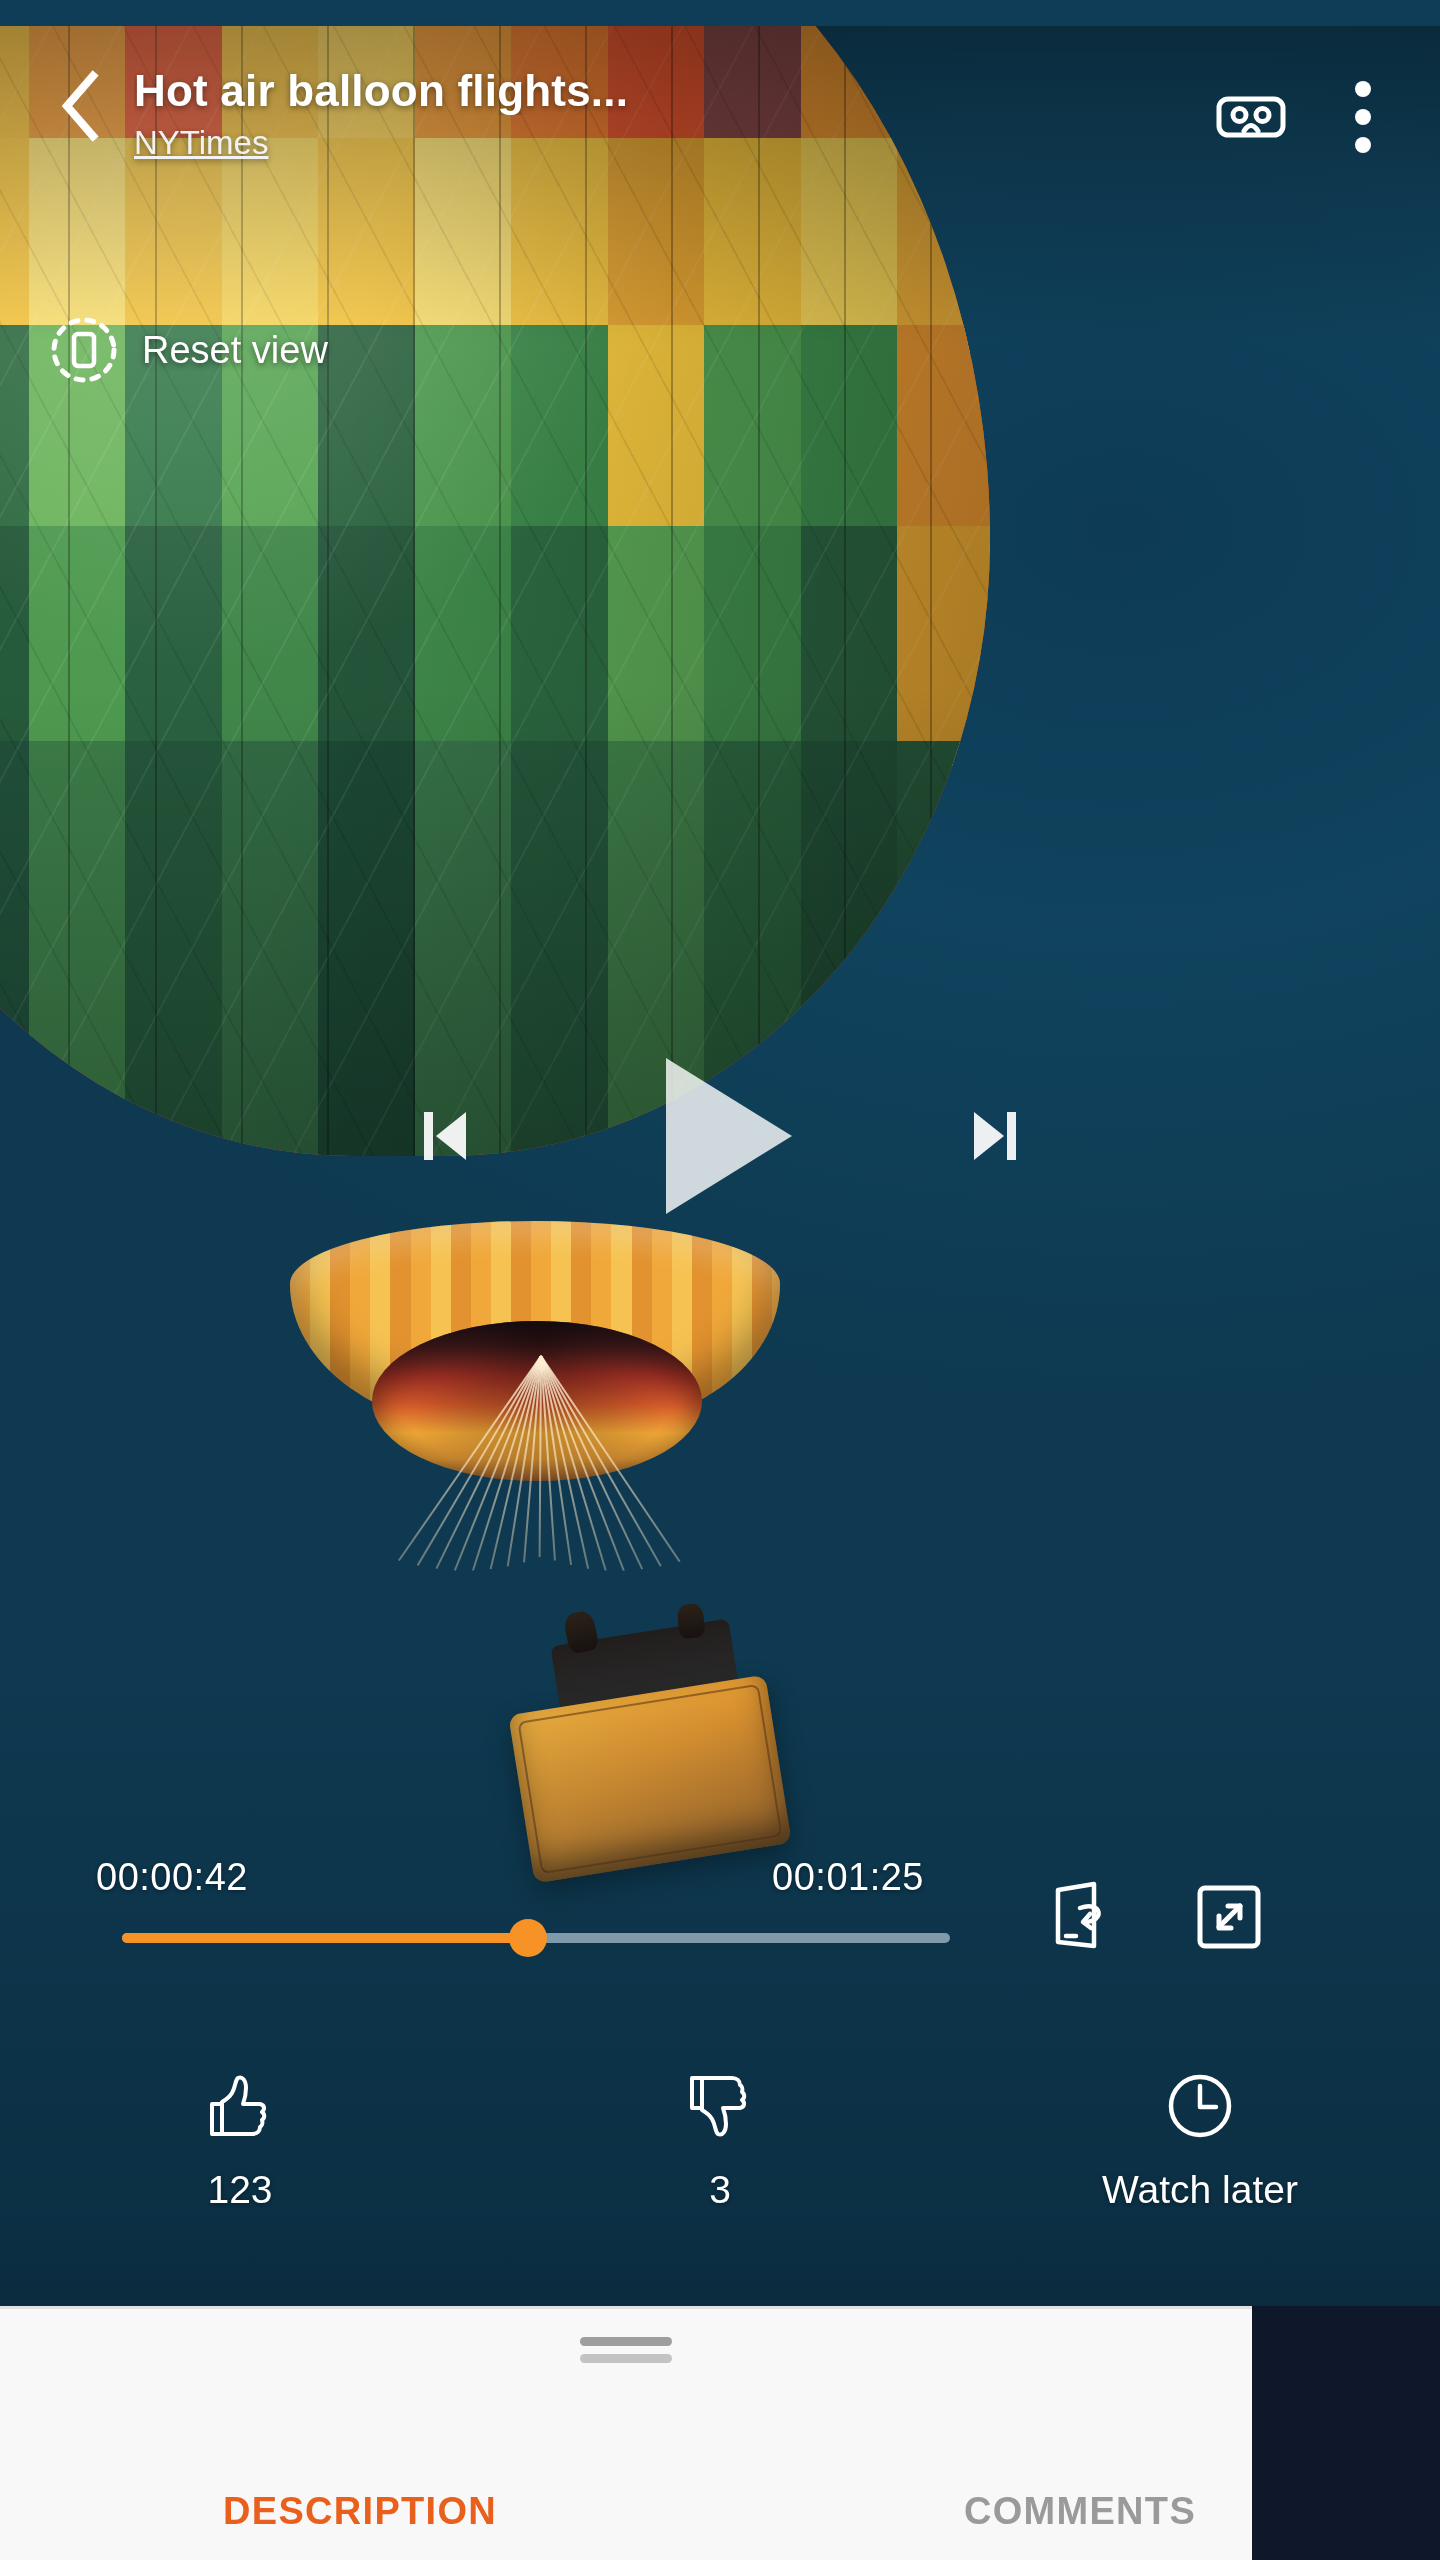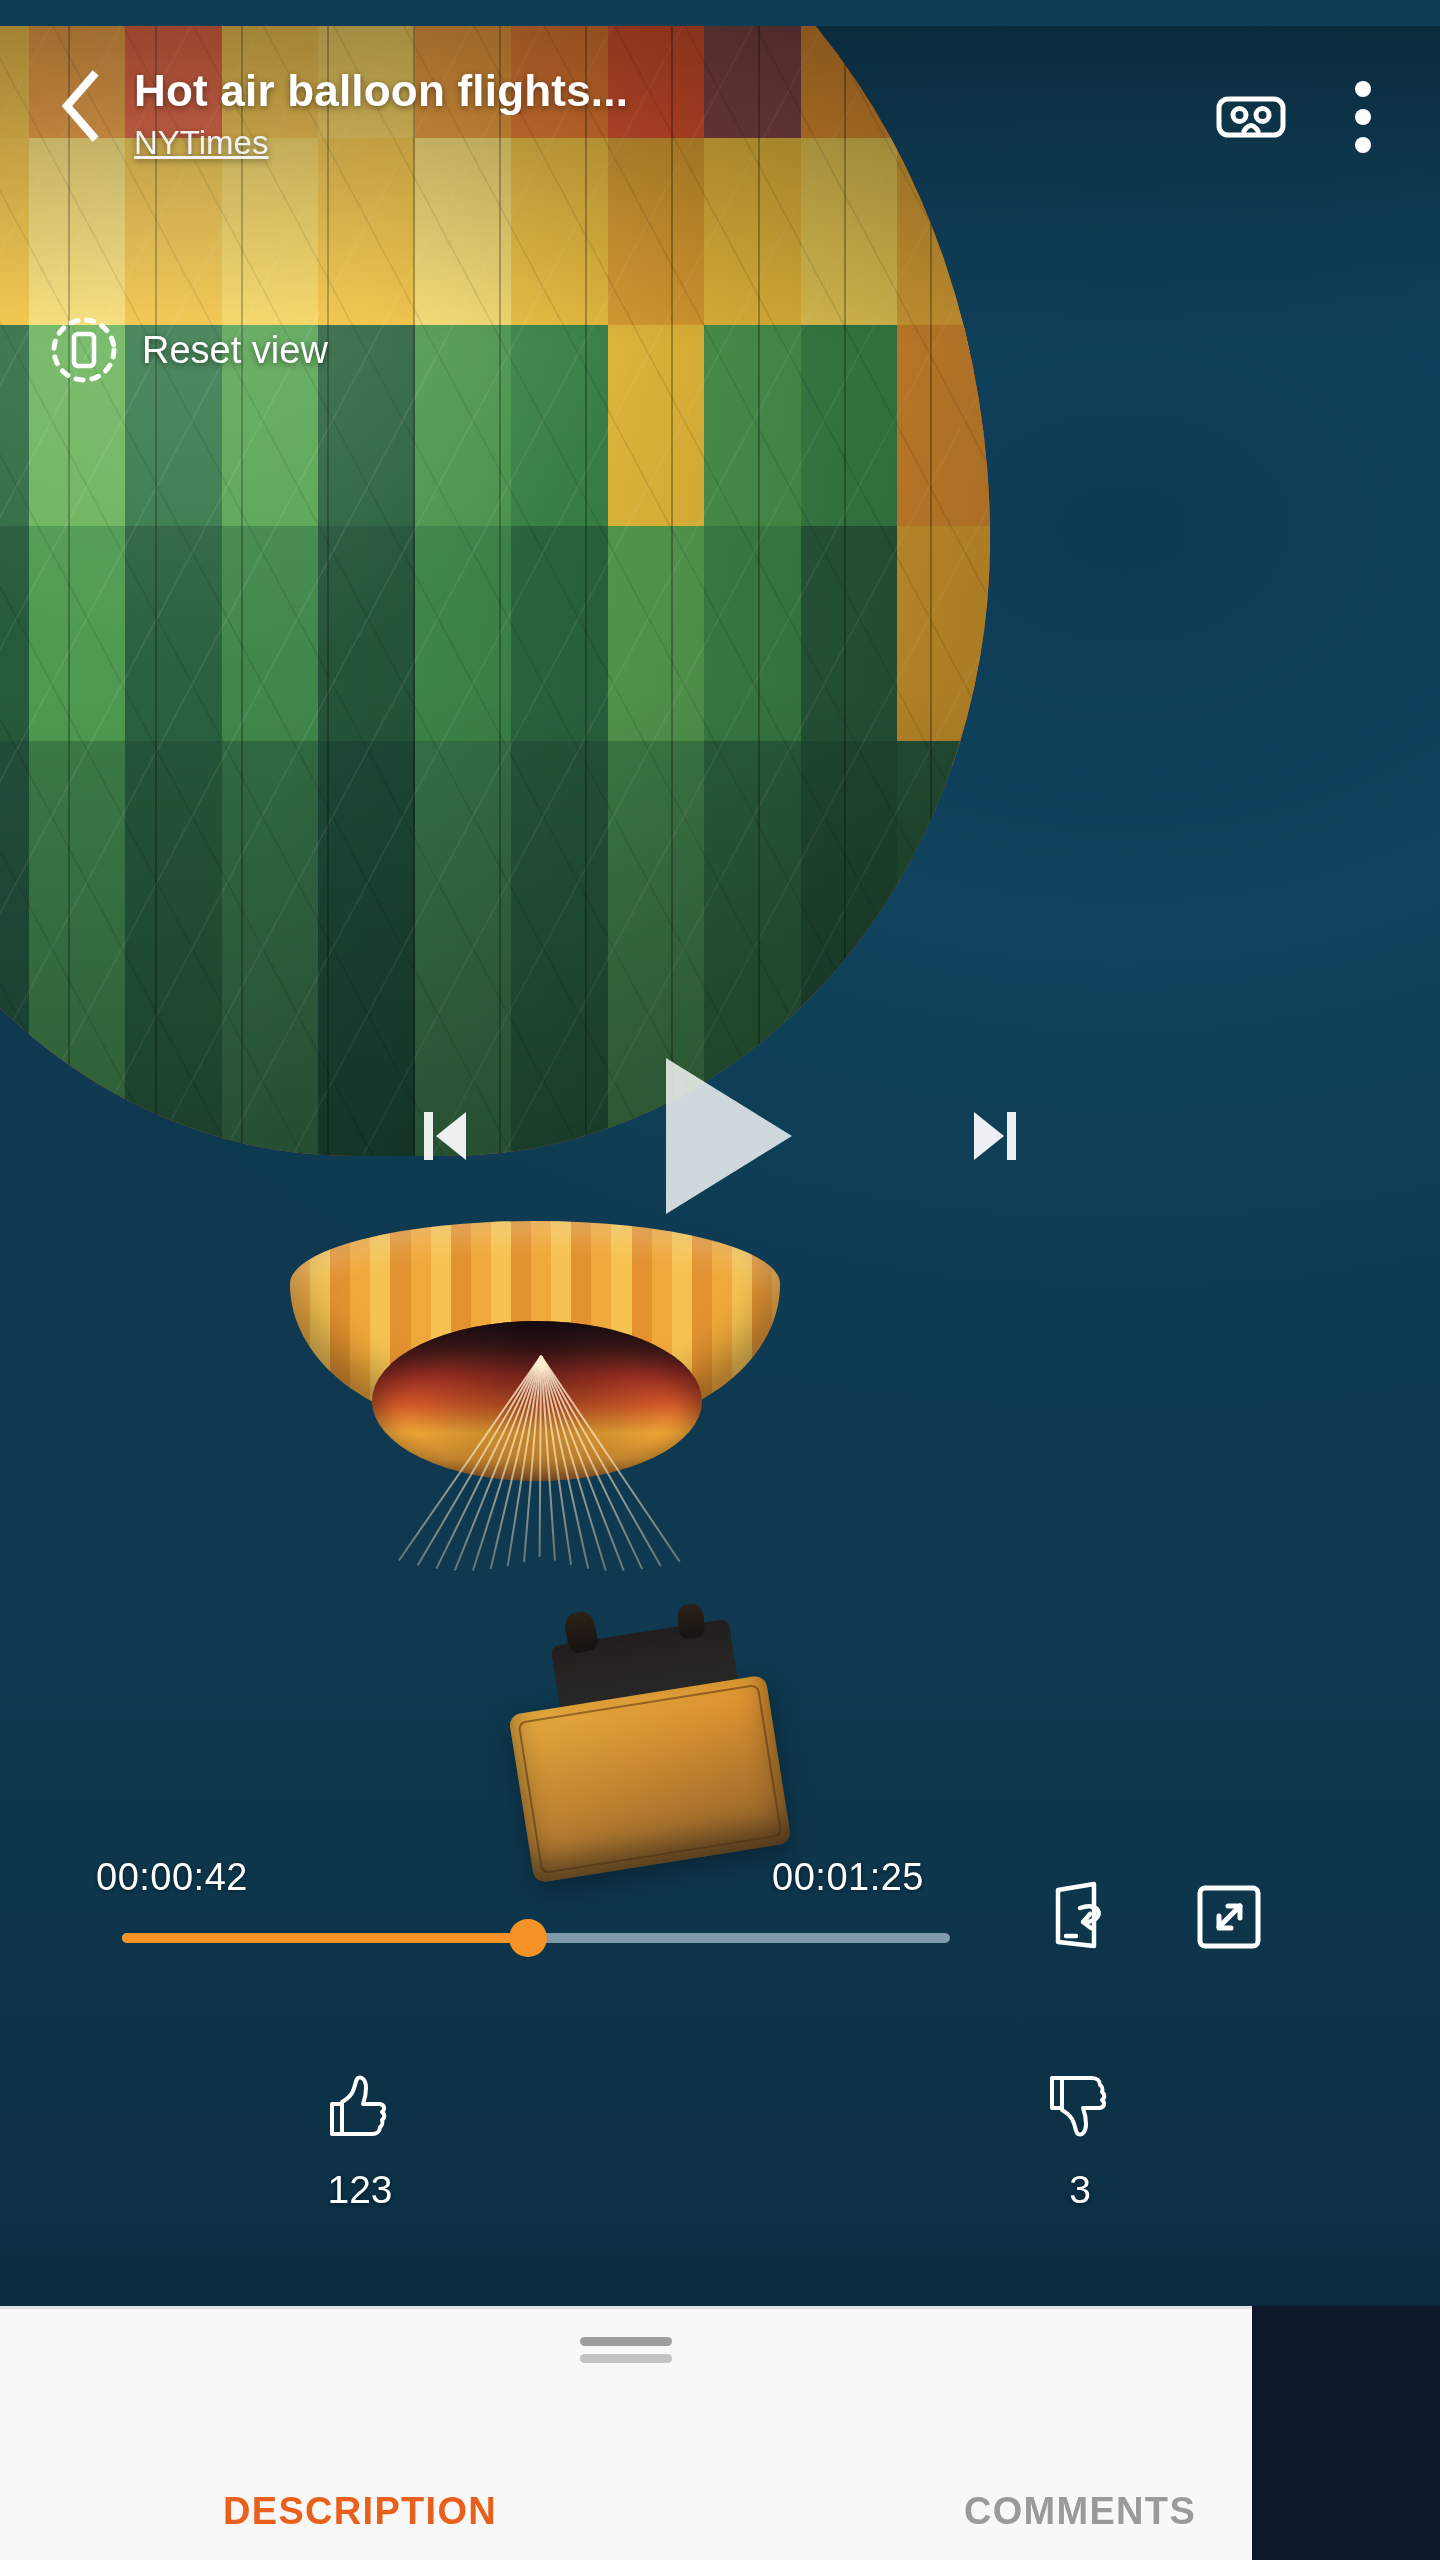--- a/index.html
+++ b/index.html
@@ -525,20 +525,27 @@
       <svg width="80" height="80" viewBox="0 0 80 80">
         <path d="M22 44 L22 12 L52 12 C57 12 60 15 60 19 C62 20 63 23 62 26
                  C65 28 65 32 62 34 C65 36 65 41 60 42 L43 42
                  C43 42 46 50 46 58 C46 66 42 70 38 68 C35 66 36 60 32 53 C29 48 22 44 22 44 Z" fill="none" stroke="#ffffff" stroke-width="4" stroke-linejoin="round"></path>
         <path d="M22 42 L12 42 L12 12 L22 12" fill="none" stroke="#ffffff" stroke-width="4" stroke-linejoin="round"></path>
       </svg>
       <div class="action-label">3</div>
     </div>
 
 
+    <div class="action-item">
+      <svg width="80" height="80" viewBox="0 0 80 80">
+        <circle cx="40" cy="40" r="29" fill="none" stroke="#ffffff" stroke-width="4.5"></circle>
+        <polyline points="40,20 40,41 56,41" fill="none" stroke="#ffffff" stroke-width="4.5" stroke-linecap="round" stroke-linejoin="round"></polyline>
+      </svg>
+      <div class="action-label">Watch later</div>
+    </div>
   </div>
 
   <div class="bottom-sheet">
     <div class="sheet-handle">
       <span class="s1"></span>
       <span class="s2"></span>
     </div>
 
     <div class="tabs">
       <div class="tab active">

